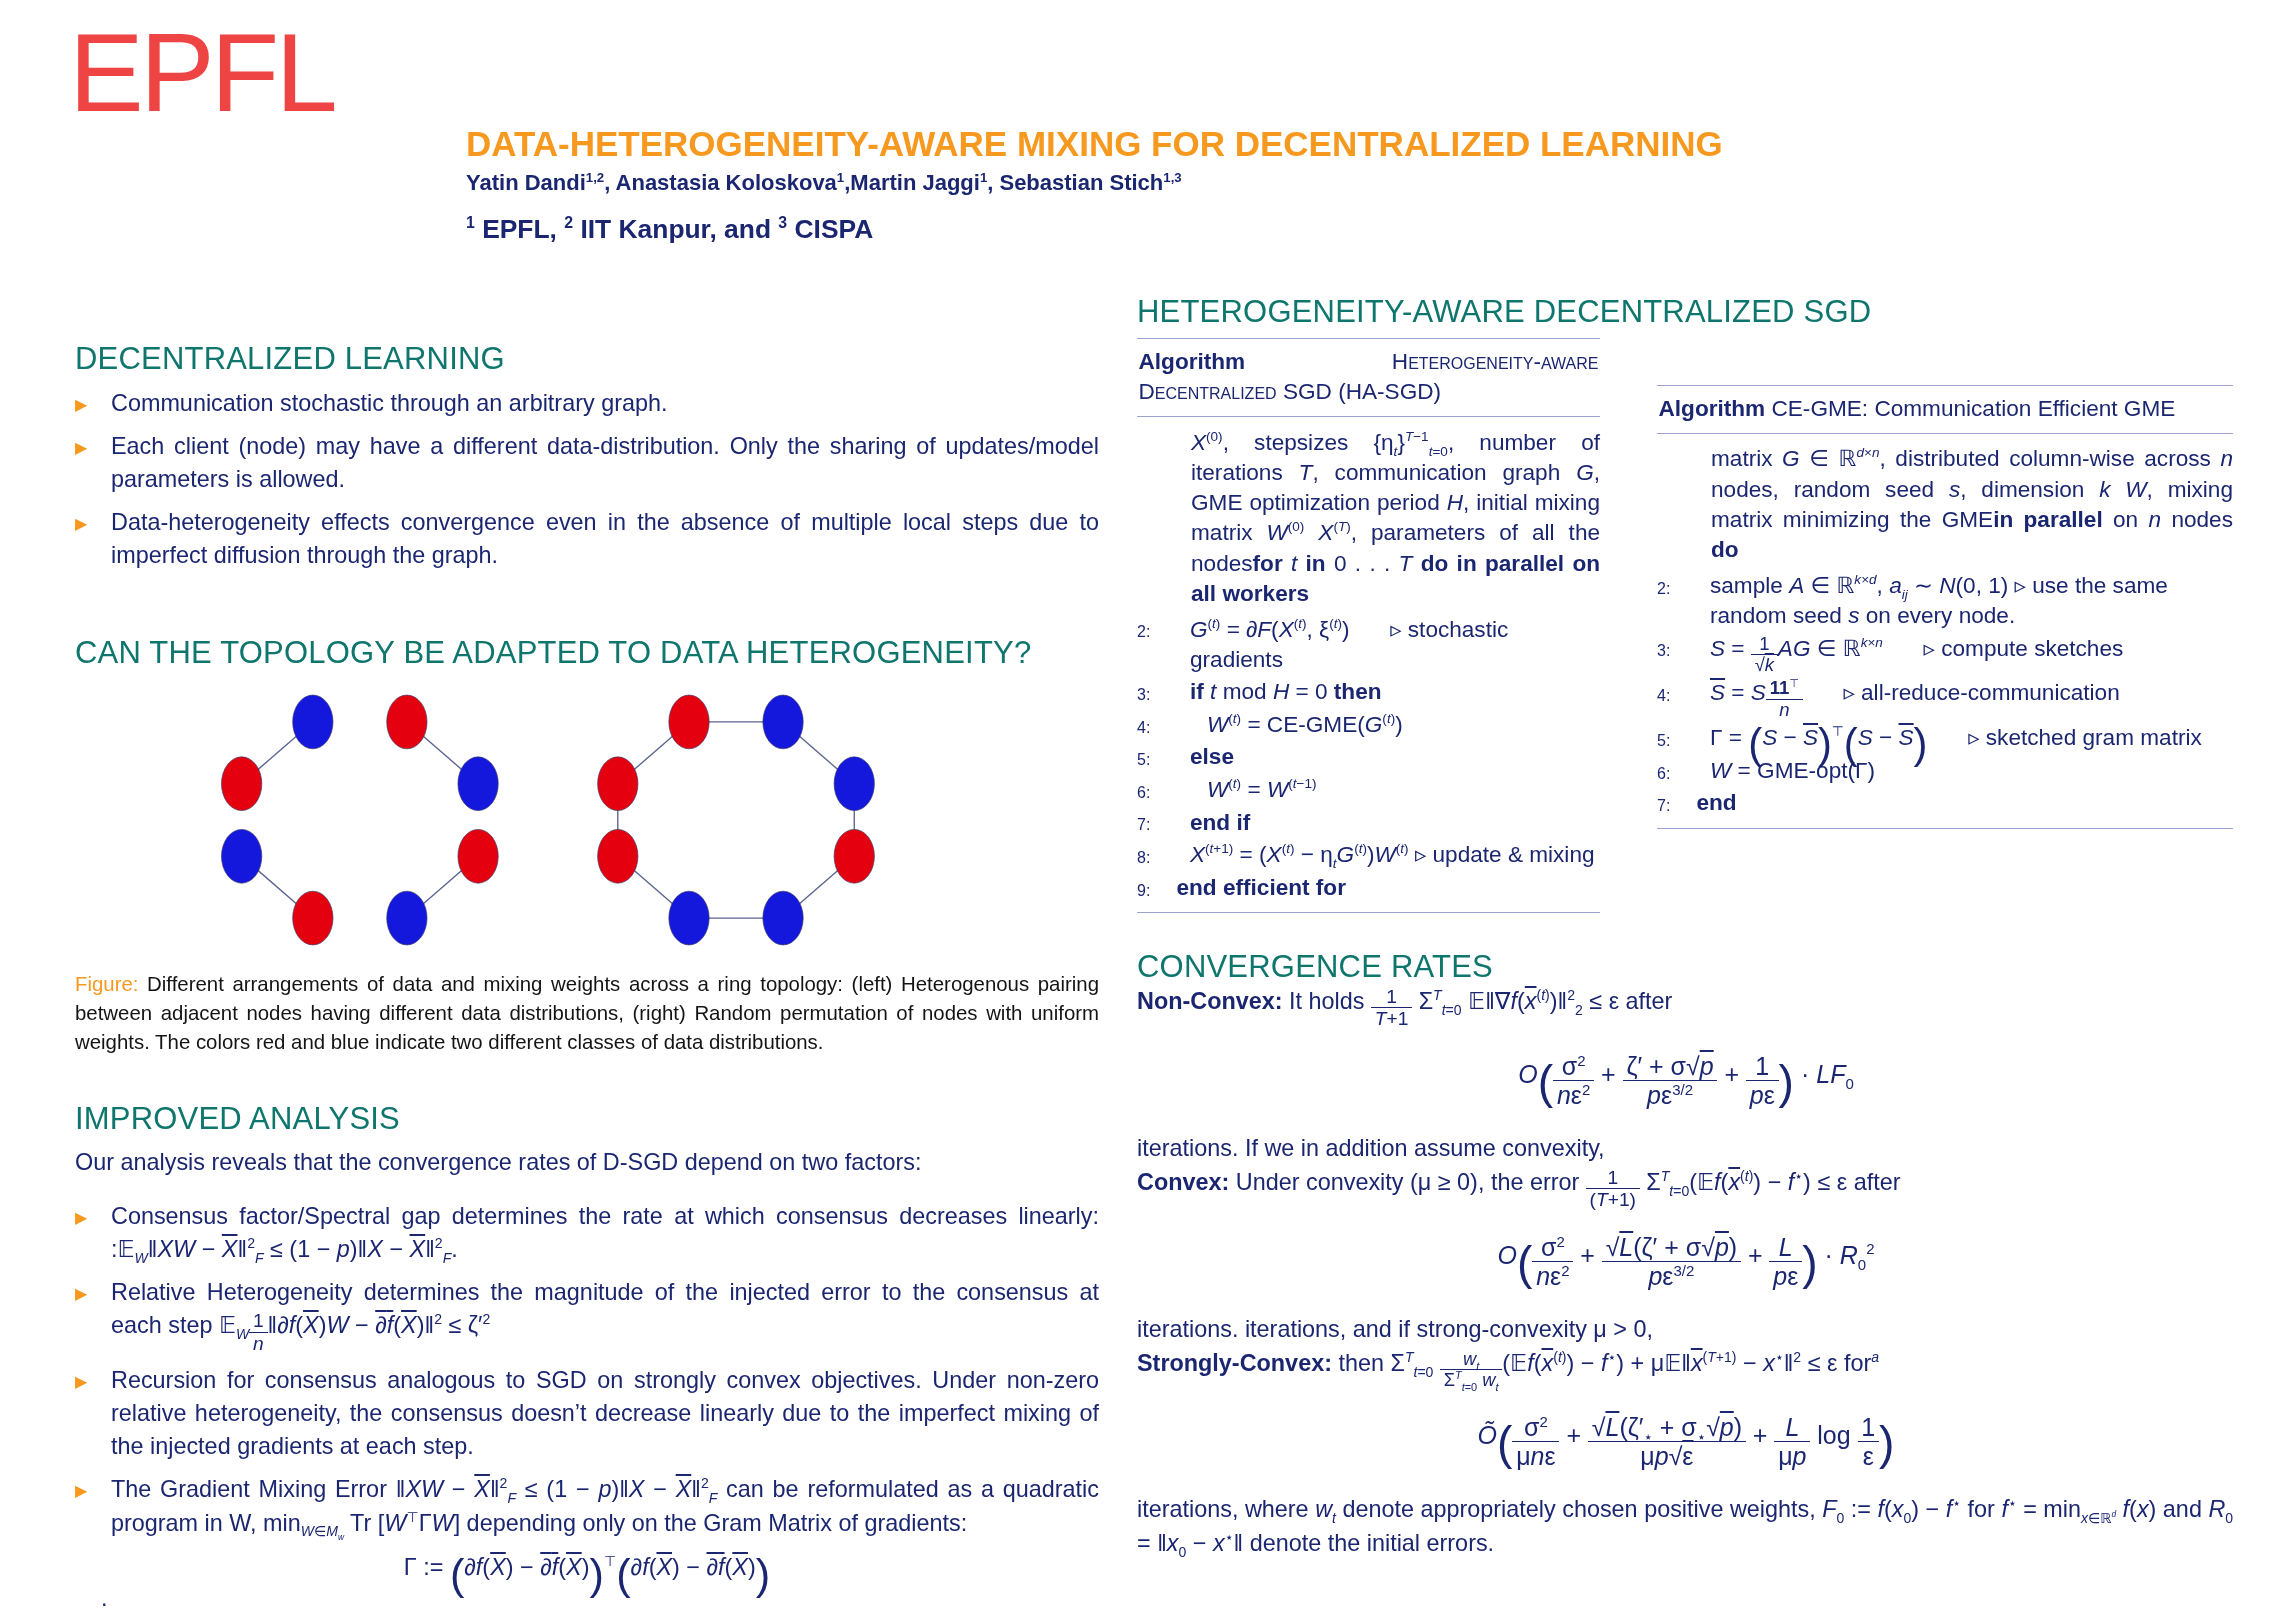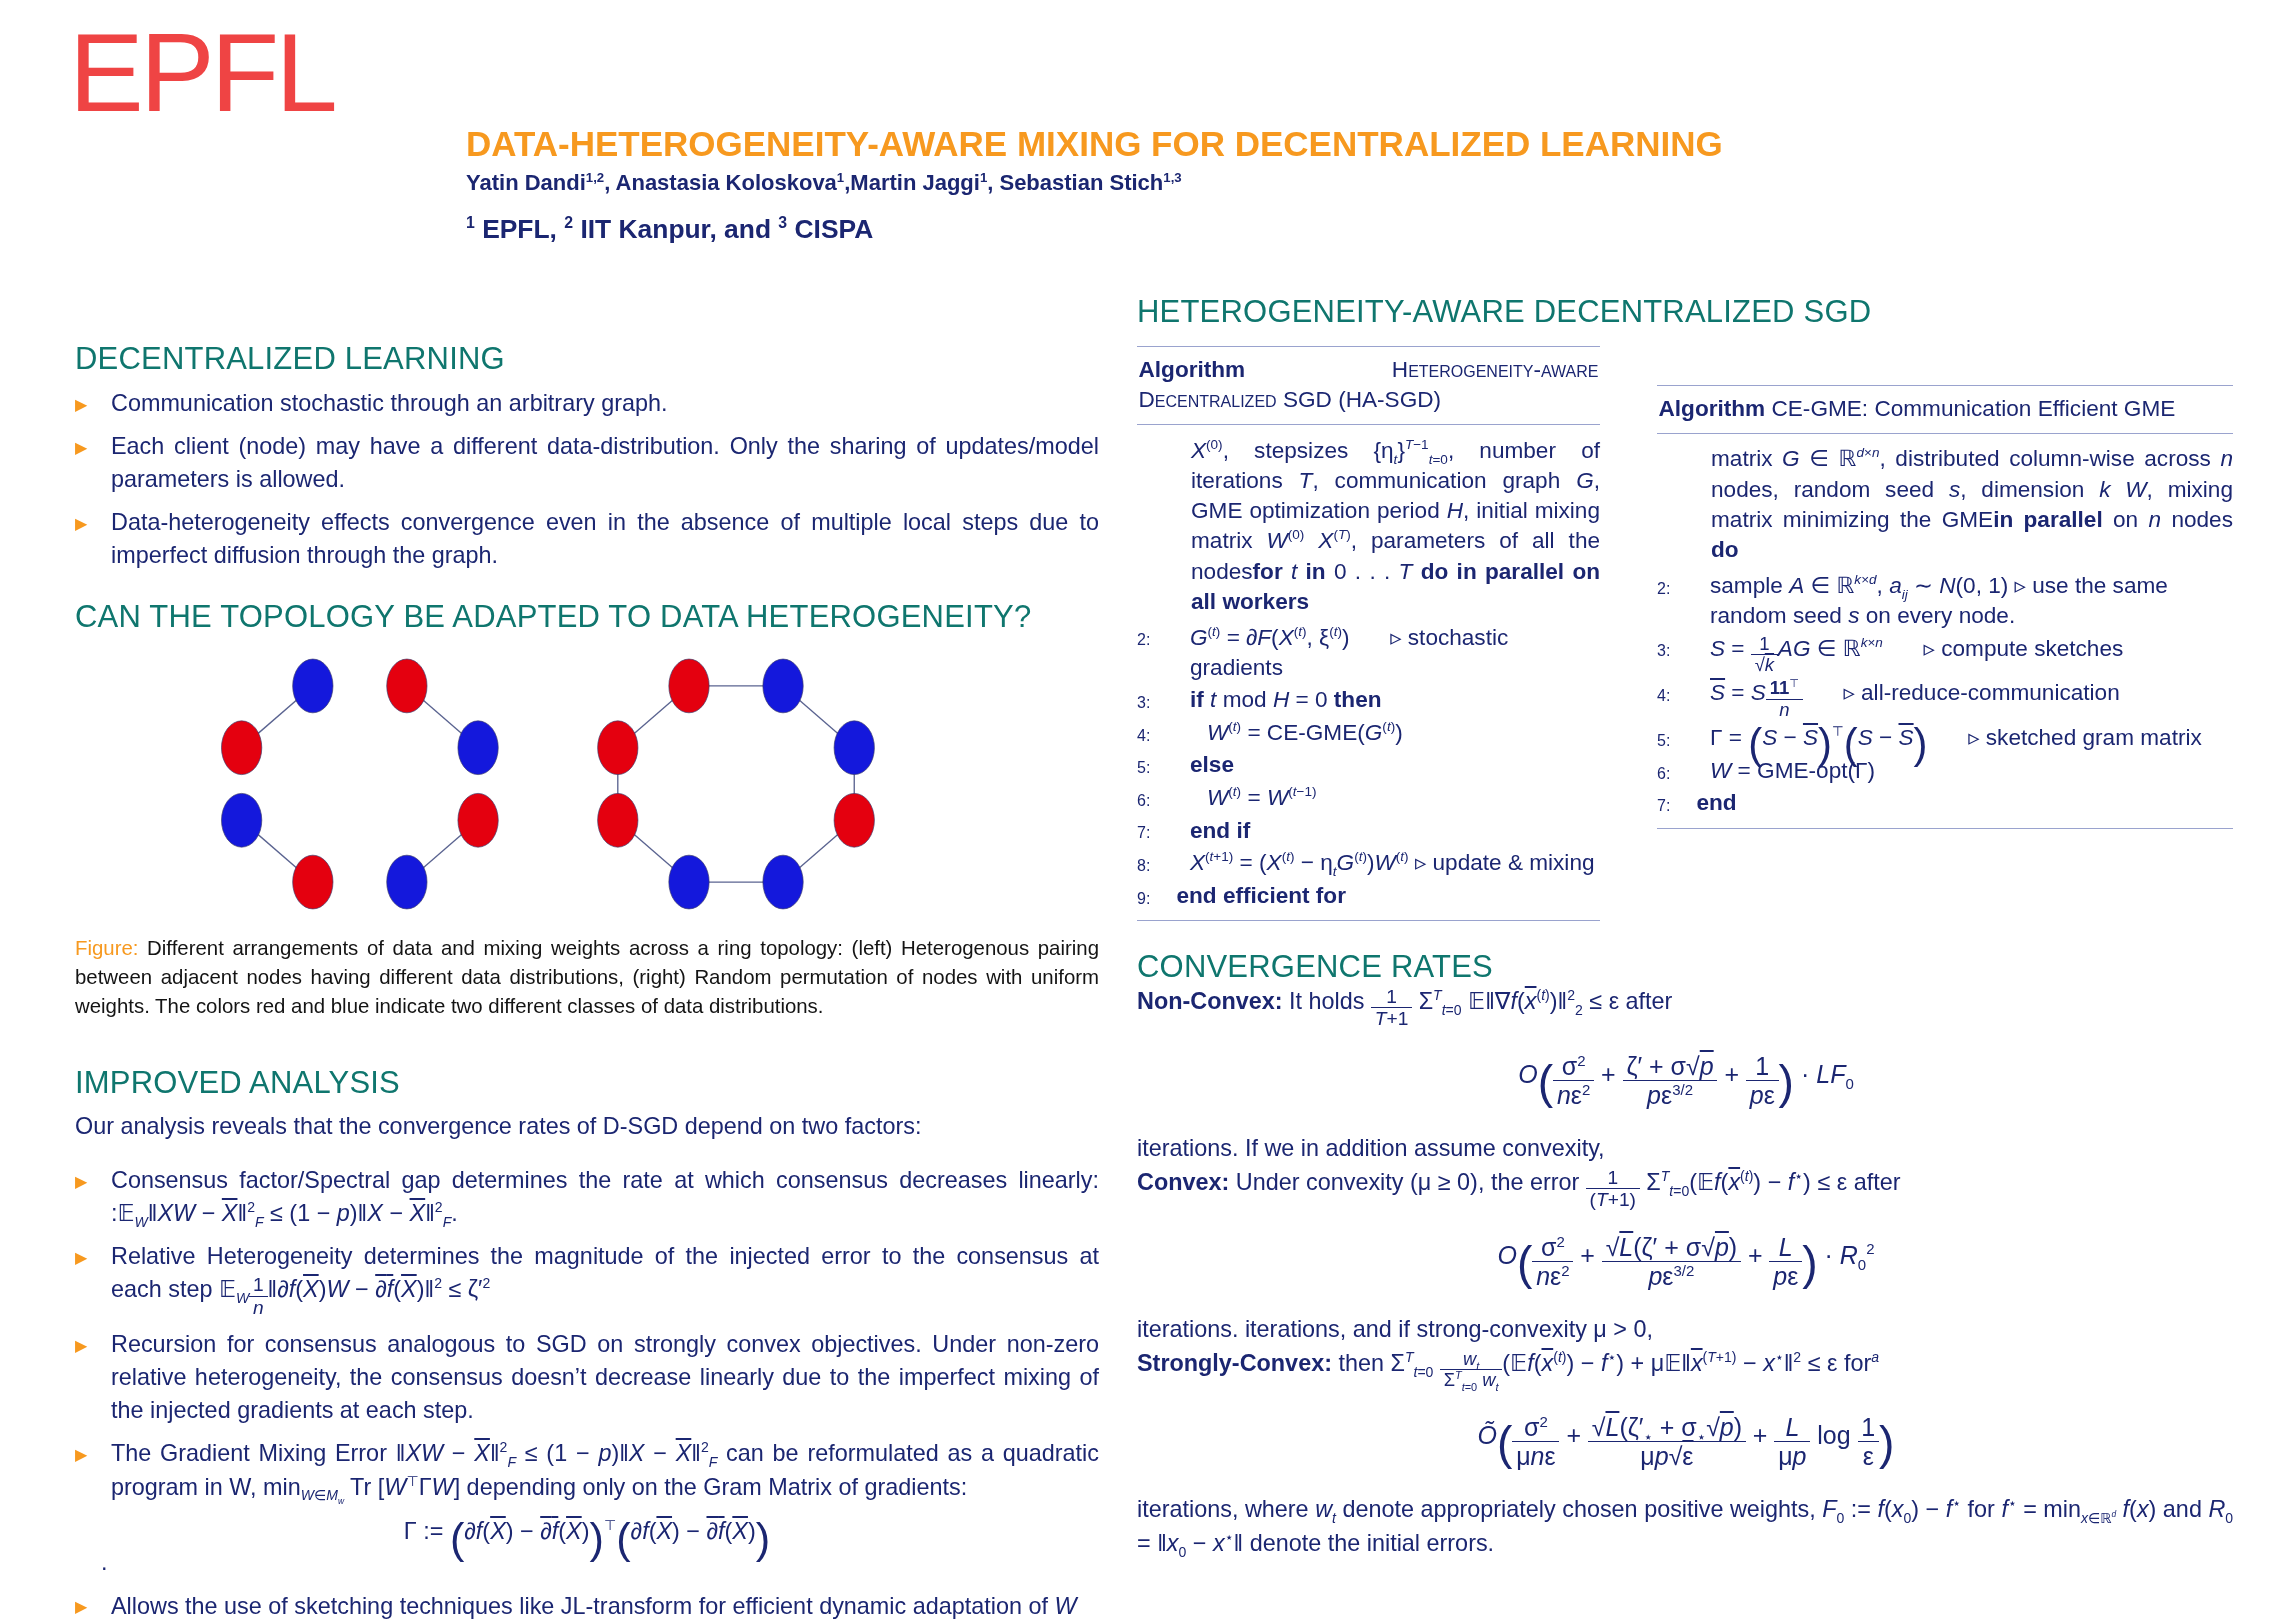--- a/index.html
+++ b/index.html
@@ -29,21 +29,21 @@
   .btxt{flex:1}
   
   .figwrap{margin:16.6px 0 0 36px}
   .caption{margin-top:13.6px;font-size:20.4px;line-height:1.42;color:#141414;text-align:justify}
   .caption .flab{color:#f7991f}
   
   .intro{margin-top:9px;font-size:23.4px;line-height:1.42}
   .display{margin:13.6px 0 4.5px 0;text-align:center;font-size:23.4px}
   .period{font-size:23.4px;margin:4.5px 0 1.5px 26px}
   
-  .algbox{border-top:1.5px solid #9aa3ce;font-size:22.6px;line-height:1.34;margin-top:16px}
+  .algbox{border-top:1.5px solid #9aa3ce;font-size:22.6px;line-height:1.34;margin-top:8px}
   .alghead{padding:7.5px 1.5px 9px 1.5px;border-bottom:1.5px solid #9aa3ce;text-align:justify}
   .sc{font-variant:small-caps}
   .algintro{padding:10.6px 0 3px 54px;text-align:justify}
   .algbody{padding-bottom:9px;border-bottom:1.5px solid #9aa3ce}
   .algline{display:flex;margin-top:2.3px}
   .lnum{flex:0 0 35px;font-size:16px;padding-top:6.8px}
   .lbody{flex:1;padding-left:18px}
   .ind .lbody{padding-left:35px}
   .out .lbody{padding-left:4.5px}
   .cm{margin-left:1.8em}
@@ -75,21 +75,21 @@
     <li>
         <span class="mark">▶</span>
         <div class="btxt">Each client (node) may have a different data-distribution.  Only the sharing of updates/model parameters is allowed.</div>
       </li>
     <li>
         <span class="mark">▶</span>
         <div class="btxt">Data-heterogeneity effects convergence even in the absence of multiple local steps due to imperfect diffusion through the graph.</div>
       </li>
   </ul>
 
-  <div class="sect" style="margin-top:26px">CAN THE TOPOLOGY BE ADAPTED TO DATA HETEROGENEITY?</div>
+  <div class="sect" style="margin-top:62px">CAN THE TOPOLOGY BE ADAPTED TO DATA HETEROGENEITY?</div>
 
   <div class="figwrap">
     <svg width="890" height="266" viewBox="0 0 1180 396">
         <line x1="228" y1="52" x2="122" y2="144" stroke="#5a6390" stroke-width="2"></line>
         <line x1="368" y1="52" x2="474" y2="144" stroke="#5a6390" stroke-width="2"></line>
         <line x1="122" y1="252" x2="228" y2="344" stroke="#5a6390" stroke-width="2"></line>
         <line x1="474" y1="252" x2="368" y2="344" stroke="#5a6390" stroke-width="2"></line>
         <ellipse cx="228" cy="52" rx="30" ry="40" fill="#1418dc" stroke="#3a3a6a" stroke-width="1"></ellipse>
         <ellipse cx="368" cy="52" rx="30" ry="40" fill="#e4000f" stroke="#3a3a6a" stroke-width="1"></ellipse>
         <ellipse cx="122" cy="144" rx="30" ry="40" fill="#e4000f" stroke="#3a3a6a" stroke-width="1"></ellipse>

